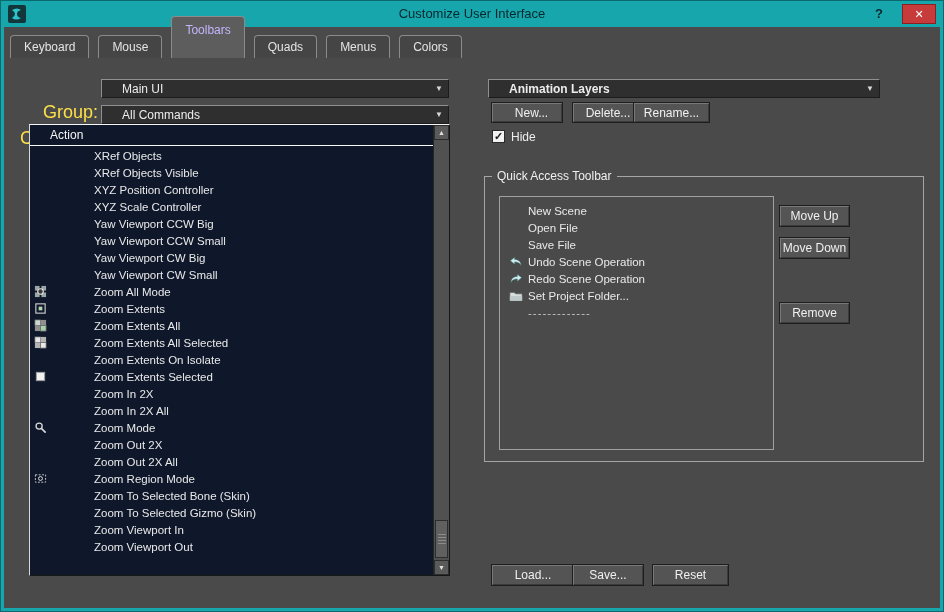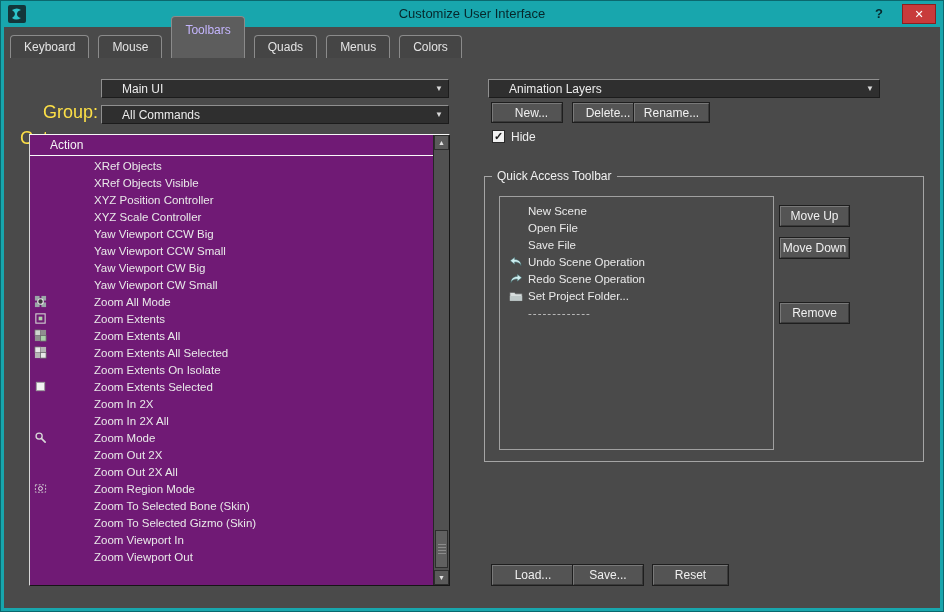--- a/index.html
+++ b/index.html
@@ -52,22 +52,22 @@
   .combo {
     position: absolute; height: 19px; background: #2f2f2f;
     border: 1px solid #909090; border-bottom-color: #1c1c1c; border-right-color: #1c1c1c;
     display: flex; align-items: center; color: #ececec; font-size: 12px;
   }
   .combo-value { flex: 1; padding-left: 20px; white-space: nowrap; overflow: hidden; }
   .combo-arrow { width: 18px; text-align: center; color: #d8d8d8; font-size: 8px; }
 
   
   .action-list {
-    position: absolute; left: 25px; top: 107px; width: 421px; height: 452px;
-    background: #701a75; display: flex;
+    position: absolute; left: 25px; top: 97px; width: 421px; height: 452px;
+    background: #0f172a; display: flex;
     border: 1px solid #161616; border-top-color: #f7f7f7; border-left-color: #d8d8d8;
   }
   .list-main { flex: 1; display: flex; flex-direction: column; overflow: hidden; }
   .list-header {
     height: 21px; line-height: 21px; padding-left: 20px;
     font-size: 12px; color: #f4f4f4; border-bottom: 1px solid #fafafa;
   }
   .list-rows { flex: 1; overflow: hidden; padding-top: 1px; }
   .lrow { display: flex; align-items: center; height: 17px; gap: 44px; }
   .icon-slot { width: 15px; height: 14px; margin-left: 3px; display: flex; align-items: center; justify-content: center; flex: none; }
@@ -315,21 +315,21 @@
         </div>
         <div class="thumb">
           <div class="grip"></div>
         </div>
         <div class="scroll-btn down">
           <span>▼</span>
         </div>
       </div>
     </div>
 
-    <div class="combo" style="left:484px; top:52px; width:392px;">
+    <div class="combo" style="left:484px; top:52px; width:392px;font-weight:bold;">
       <span class="combo-value">Animation Layers</span>
       <span class="combo-arrow">▼</span>
     </div>
 
     <div class="btn" style="left:487px; top:75px; width:72px; height:21px;padding-left:9px;">New...</div>
     <div class="btn" style="left:568px; top:75px; width:72px; height:21px;">Delete...</div>
     <div class="btn" style="left:629px; top:75px; width:77px; height:21px;">Rename...</div>
 
     <span class="checkbox" style="left:488px; top:103px;"><span>✓</span></span>
     <span class="checkbox-label" style="left:507px; top:103px;">Hide</span>

